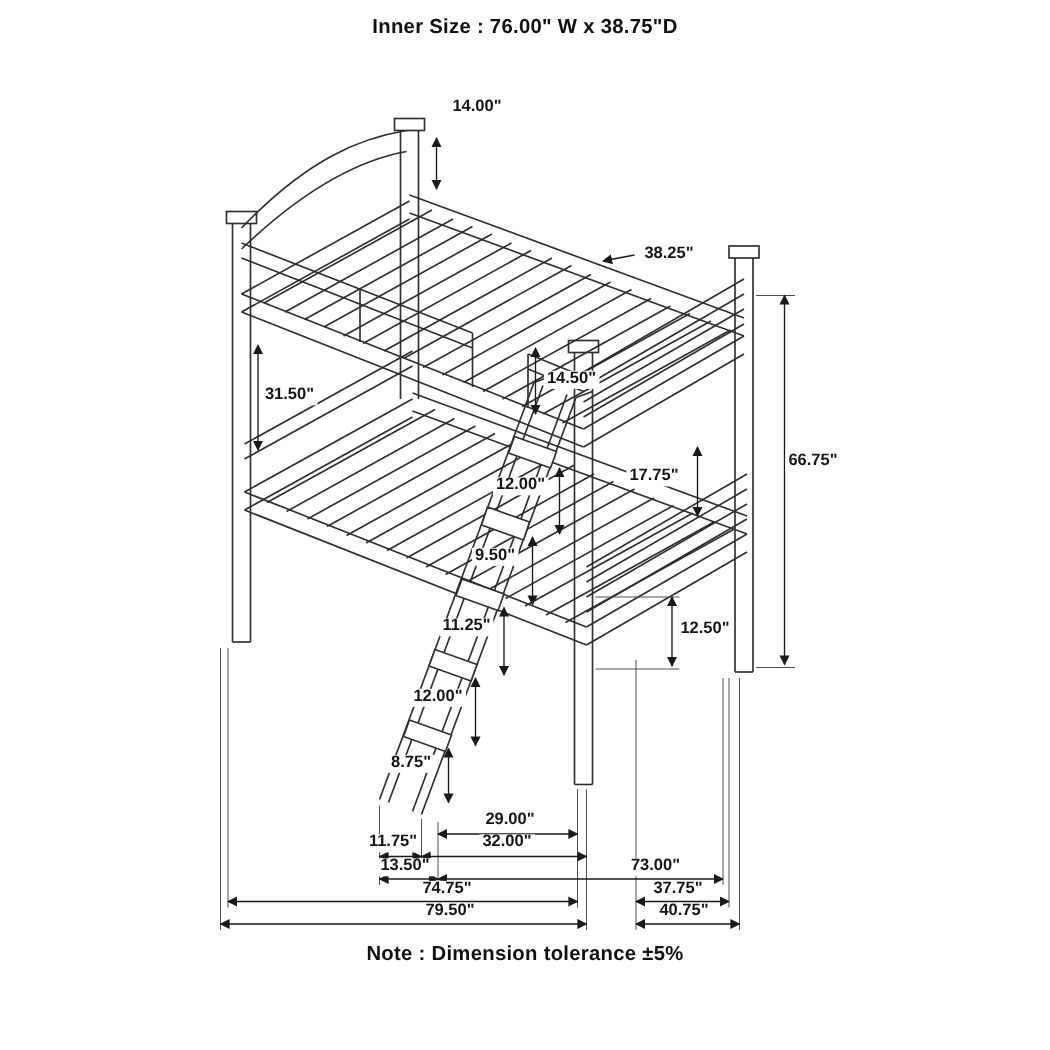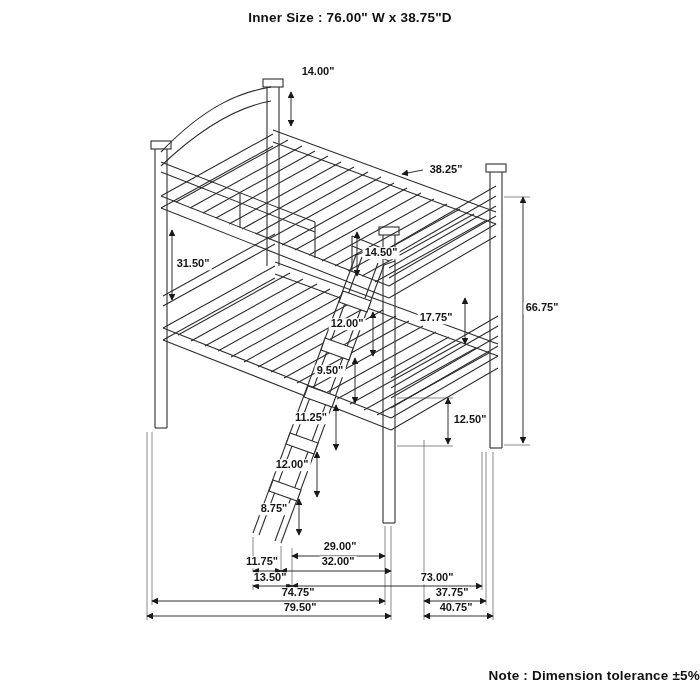--- a/index.html
+++ b/index.html
@@ -6,21 +6,21 @@
   .canvas{
     position:relative;width:700px;height:700px;background:#ffffff;
     font-family:"Liberation Sans", sans-serif;overflow:hidden;
   }
   .drawing{position:absolute;left:0;top:0;}
   .heading{
     position:absolute;left:0;right:0;text-align:center;
     font-weight:bold;font-size:13.5px;color:#111;letter-spacing:.2px;
   }
   .title{top:10px;}
-  .note{top:668px;text-align:right;}
+  .note{top:628px;}
   .dim{
     position:absolute;transform:translate(-50%,-50%);
     font-size:11px;font-weight:bold;color:#151515;background:#ffffff;
     padding:0 2px;line-height:1.05;white-space:nowrap;
   }
   svg .s{stroke:#2e2e2e;stroke-width:1.1;fill:none;}
   svg .sf{stroke:#2e2e2e;stroke-width:1.1;fill:#ffffff;}
   svg .d{stroke:#1a1a1a;stroke-width:0.9;fill:none;}
   svg .e{stroke:#4a4a4a;stroke-width:0.65;fill:none;}
 </style>

